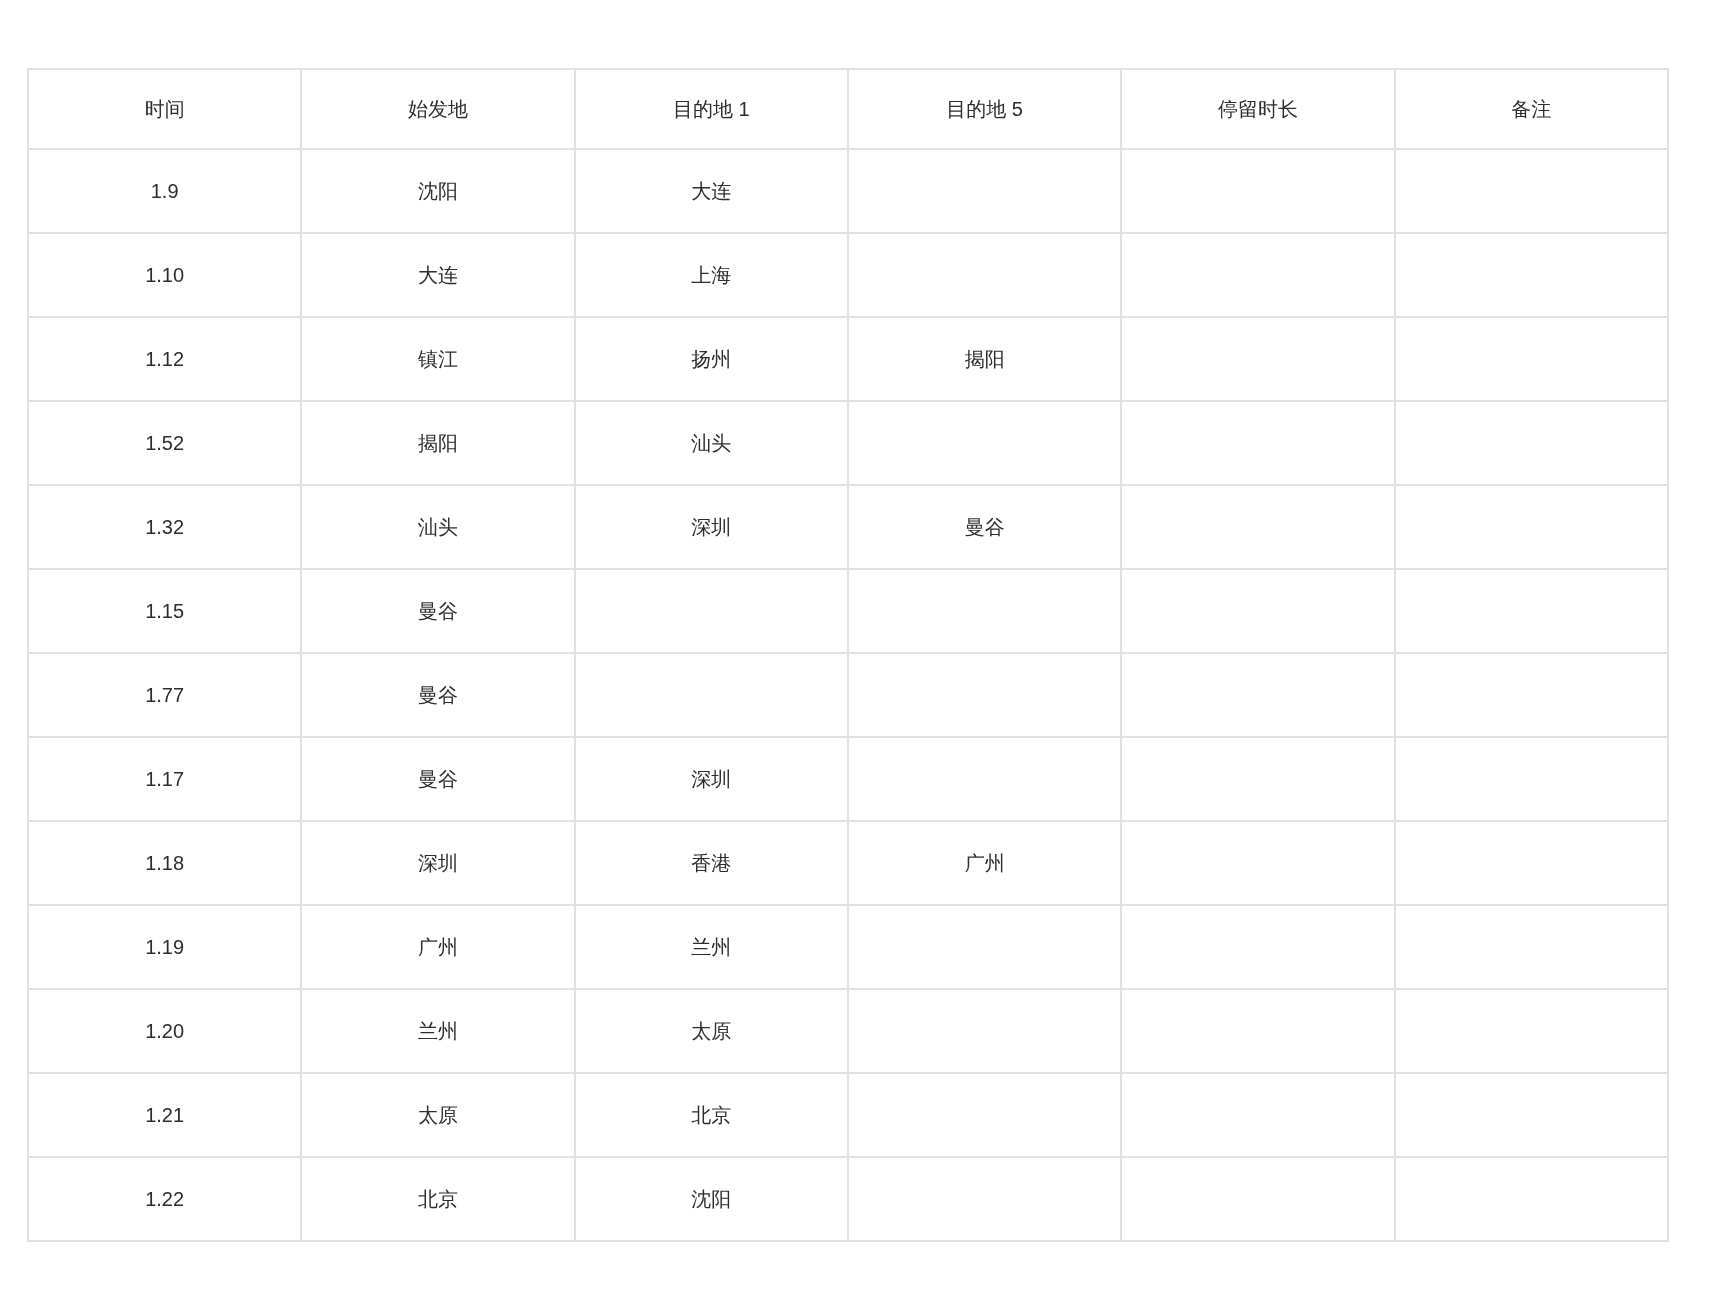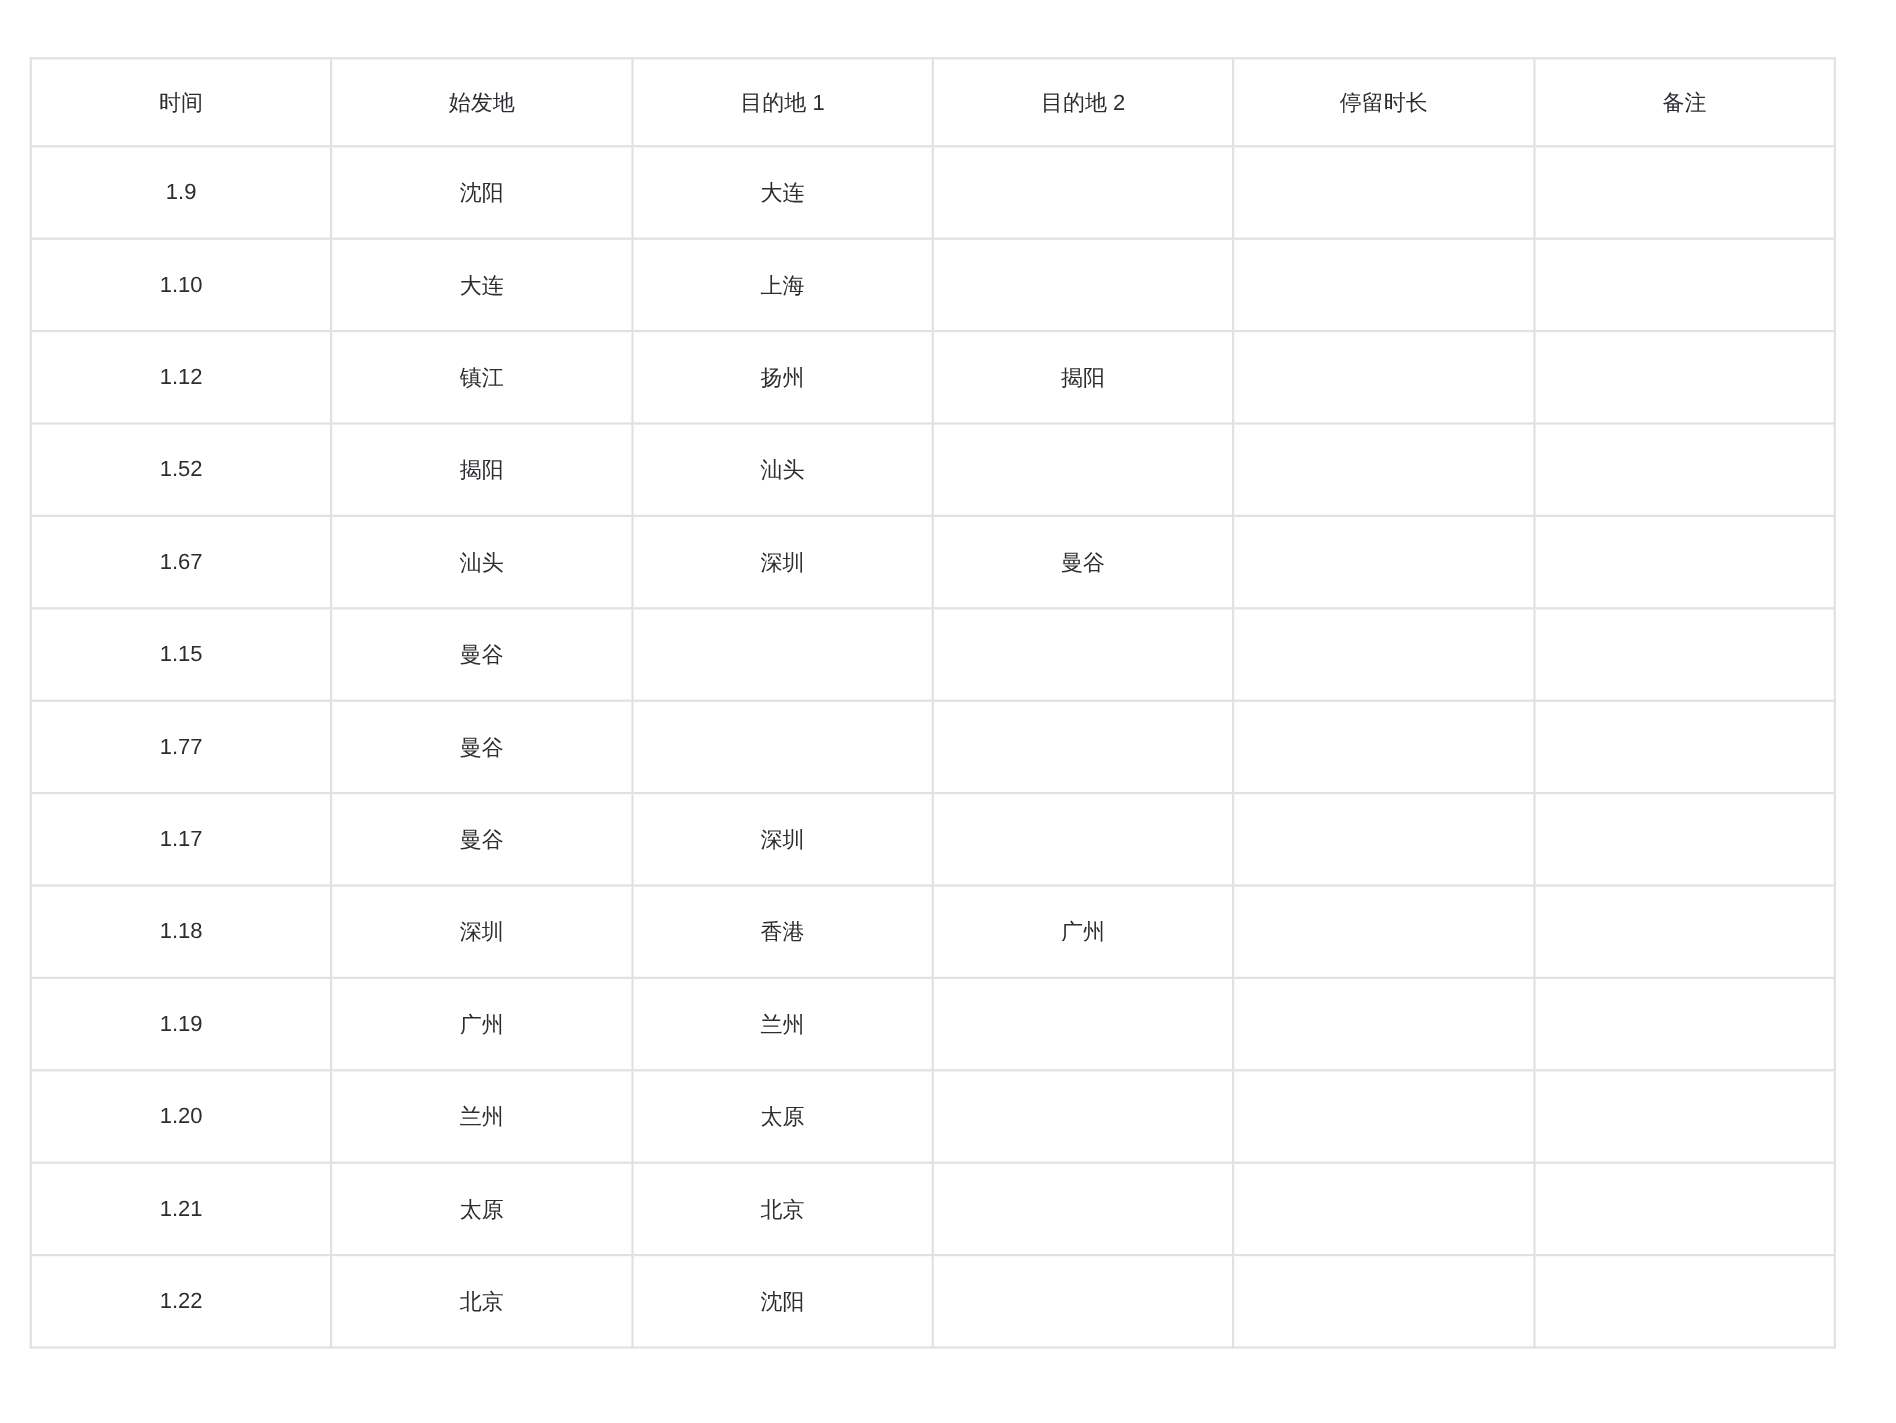--- a/index.html
+++ b/index.html
@@ -15,21 +15,21 @@
     overflow: hidden;
   }
   .page {
     position: absolute;
     inset: 0;
     background: #ffffff;
   }
   table.trip-table {
     position: absolute;
     left: 27px;
-    top: 52px;
+    top: 68px;
     width: 1642px;
     border-collapse: collapse;
     table-layout: fixed;
     background: #ffffff;
   }
   table.trip-table th,
   table.trip-table td {
     border: 2px solid #e1e1e1;
     text-align: center;
     vertical-align: middle;
@@ -50,21 +50,21 @@
 </head>
 <body>
 
 <div class="page">
   <table class="trip-table">
     <thead>
       <tr>
         <th>时间</th>
         <th>始发地</th>
         <th>目的地 1</th>
-        <th>目的地 2</th>
+        <th>目的地 5</th>
         <th>停留时长</th>
         <th>备注</th>
       </tr>
     </thead>
     <tbody>
         <tr>
           <td>1.9</td>
           <td>沈阳</td>
           <td>大连</td>
           <td></td>
@@ -89,21 +89,21 @@
         </tr>
         <tr>
           <td>1.52</td>
           <td>揭阳</td>
           <td>汕头</td>
           <td></td>
           <td></td>
           <td></td>
         </tr>
         <tr>
-          <td>1.67</td>
+          <td>1.32</td>
           <td>汕头</td>
           <td>深圳</td>
           <td>曼谷</td>
           <td></td>
           <td></td>
         </tr>
         <tr>
           <td>1.15</td>
           <td>曼谷</td>
           <td></td>

